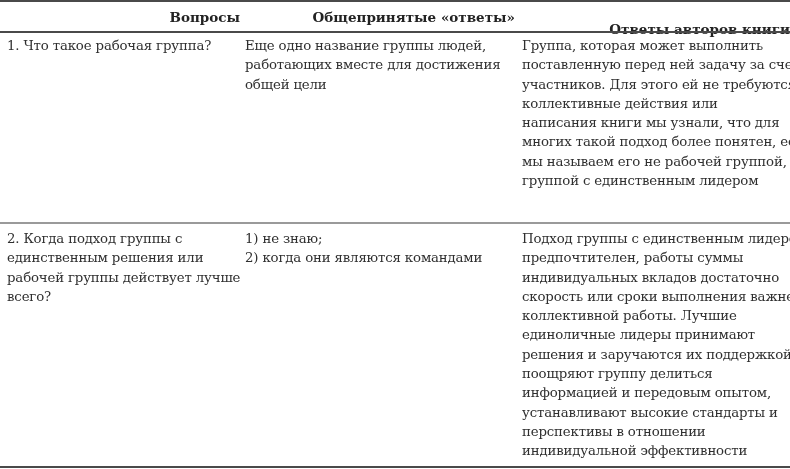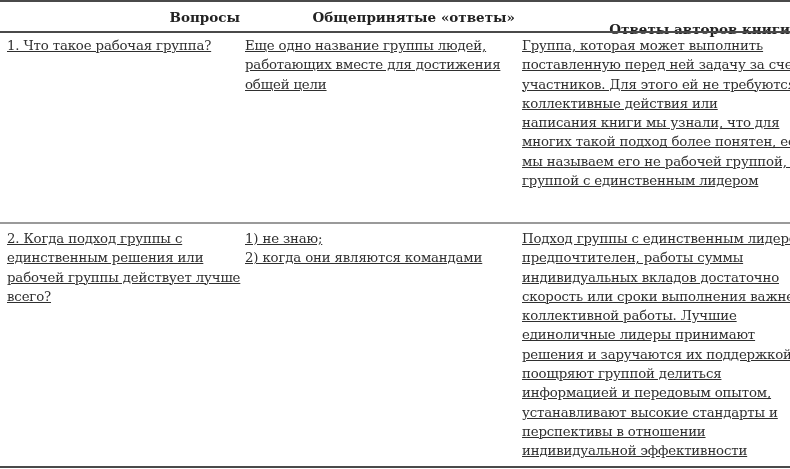--- a/index.html
+++ b/index.html
@@ -13,21 +13,21 @@
   .line-bottom { top: 466px; height: 2px; background: #4a4a4a; }
   .hcell { position: absolute; top: 9px; font-weight: bold; font-size: 13.5px;
            text-align: right; color: #222; }
   .cell { position: absolute; font-size: 13.3px; line-height: 19.3px; color: #2f2f2f;
           letter-spacing: -0.15px; }
   .c1 { left: 7px; width: 220px; }
   .c2 { left: 245px; width: 260px; }
   .c3 { left: 522px; width: 262px; }
   .r1 { top: 36px; }
   .r2 { top: 229px; }
-  .ln { display: block; white-space: nowrap; text-decoration: underline; }
+  .ln { display: block; white-space: nowrap; }
 </style>
 </head>
 <body>
 
 <div class="tbl">
   <div class="line line-top"></div>
 
   <div class="hcell" style="left:0;width:240px;">Вопросы</div>
   <div class="hcell" style="left:240px;width:275px;">Общепринятые «ответы»</div>
   <div class="hcell" style="left:515px;width:275px;margin-top:12px;">Ответы авторов книги</div>
@@ -66,21 +66,21 @@
     <span class="ln">2) когда они являются командами</span>
   </div>
   <div class="cell c3 r2">
     <span class="ln">Подход группы с единственным лидером</span>
     <span class="ln">предпочтителен, работы суммы</span>
     <span class="ln">индивидуальных вкладов достаточно</span>
     <span class="ln">скорость или сроки выполнения важнее</span>
     <span class="ln">коллективной работы. Лучшие</span>
     <span class="ln">единоличные лидеры принимают</span>
     <span class="ln">решения и заручаются их поддержкой,</span>
-    <span class="ln">поощряют группой делиться</span>
+    <span class="ln">поощряют группу делиться</span>
     <span class="ln">информацией и передовым опытом,</span>
     <span class="ln">устанавливают высокие стандарты и</span>
     <span class="ln">перспективы в отношении</span>
     <span class="ln">индивидуальной эффективности</span>
   </div>
 
   <div class="line line-bottom"></div>
 </div>
 
 </body></html>

